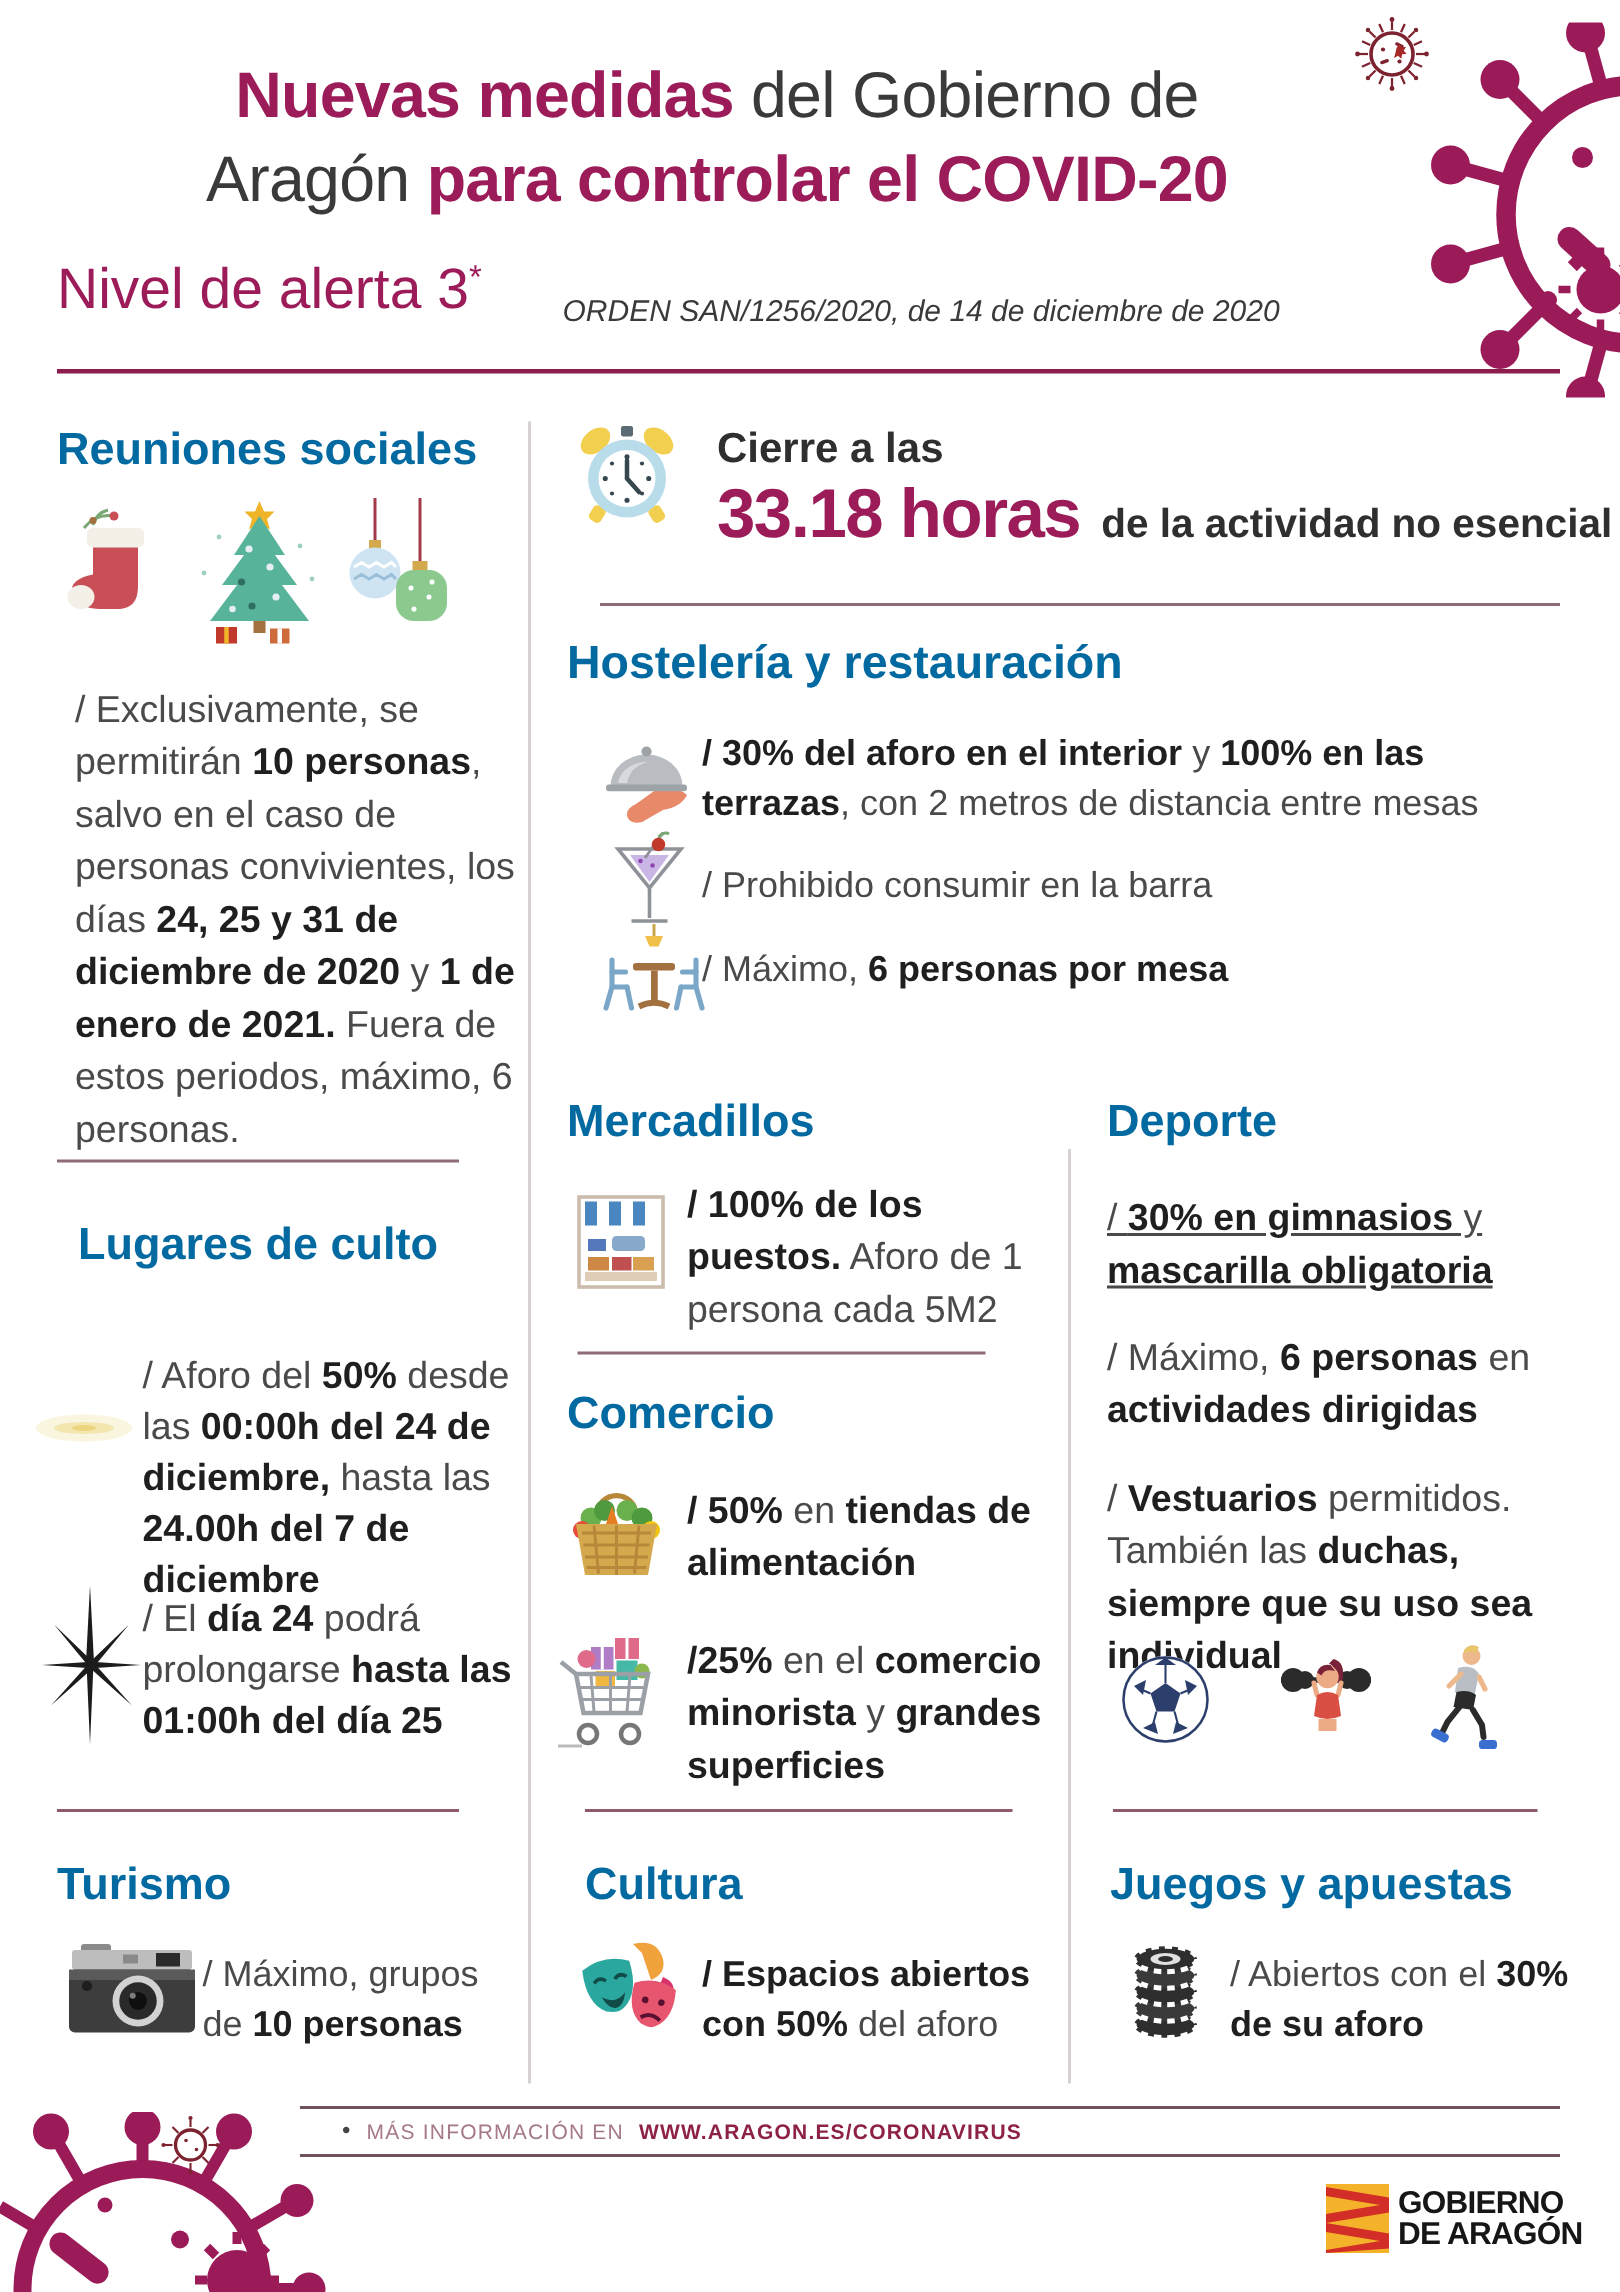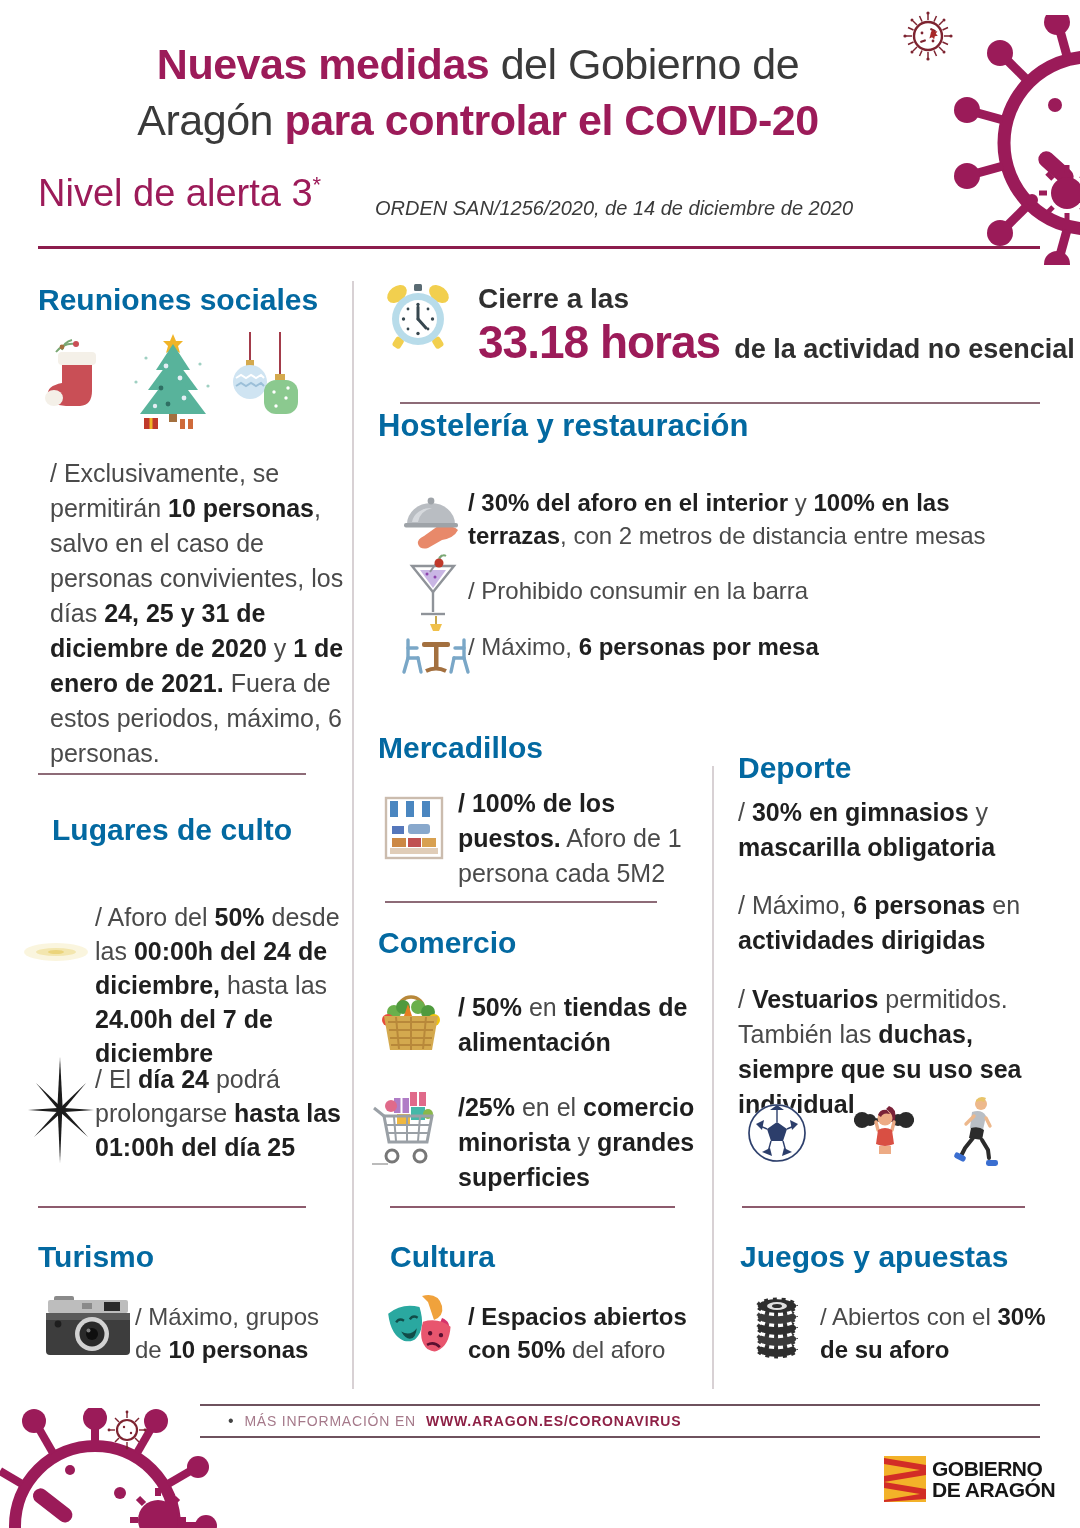--- a/index.html
+++ b/index.html
@@ -248,21 +248,21 @@
   <div class="abs" style="left:478px;top:283px;">
     <div class="closure-l1">Cierre a las</div>
     <div class="closure-row">
       <span class="closure-time">33.18 horas</span>
       <span class="closure-suffix">de la actividad no esencial</span>
     </div>
   </div>
 
   <div class="hr" style="left:400px;top:402px;width:640px;"></div>
 
-  <h2 class="abs h2" style="left:378px;top:408px;font-size:31px;">Hostelería y restauración</h2>
+  <h2 class="abs h2" style="left:378px;top:424px;font-size:31px;">Hostelería y restauración</h2>
 
   <svg class="abs icon" style="left:400px;top:492px;" width="62" height="58" viewBox="0 0 62 58">
     <path d="M38 34 q14 -2 20 4 q-4 8 -16 10 l-14 8 q-8 2 -10 -4 q-1 -5 6 -8 z" fill="#e8896a"></path>
     <path d="M7 32 a24 21 0 0 1 48 0 z" fill="#b9bdc2"></path>
     <path d="M12 30 a19 16 0 0 1 20 -14 q-12 3 -14 14 z" fill="#d6d9dd"></path>
     <rect x="4" y="31" width="54" height="4.5" rx="2" fill="#9ea3a8"></rect>
     <circle cx="31" cy="9" r="3.4" fill="#9ea3a8"></circle>
   </svg>
   <div class="abs body-text small-text" style="left:468px;top:486px;width:580px;"><span class="b">/ 30% del aforo en el interior</span><span> y </span><span class="b">100% en las terrazas</span><span>, con 2 metros de distancia entre mesas</span></div>
 
@@ -362,23 +362,23 @@
         <line x1="56" y1="31" x2="54" y2="55"></line>
       <line x1="22" y1="39" x2="65" y2="39"></line>
         <line x1="23" y1="47" x2="64" y2="47"></line>
     </g>
     <circle cx="28" cy="70" r="6" fill="none" stroke="#777" stroke-width="3"></circle>
     <circle cx="56" cy="70" r="6" fill="none" stroke="#777" stroke-width="3"></circle>
     <line x1="8" y1="78" x2="24" y2="78" stroke="#bbb" stroke-width="2"></line>
   </svg>
   <div class="abs body-text" style="left:458px;top:1090px;width:250px;"><span class="b">/25%</span><span> en el </span><span class="b">comercio minorista</span><span> y </span><span class="b">grandes superficies</span></div>
 
-  <h2 class="abs h2" style="left:738px;top:731px;margin-top:20px;">Deporte</h2>
-
-  <div class="abs body-text" style="left:738px;top:795px;width:312px;"><span>/ </span><span class="b">30% en gimnasios</span><span> y </span><span class="b">mascarilla obligatoria</span></div>
+  <h2 class="abs h2" style="left:738px;top:731px;">Deporte</h2>
+
+  <div class="abs body-text" style="left:738px;top:795px;width:312px;text-decoration:underline;"><span>/ </span><span class="b">30% en gimnasios</span><span> y </span><span class="b">mascarilla obligatoria</span></div>
   <div class="abs body-text" style="left:738px;top:888px;width:312px;"><span>/ Máximo, </span><span class="b">6 personas</span><span> en </span><span class="b">actividades dirigidas</span></div>
   <div class="abs body-text" style="left:738px;top:982px;width:312px;"><span>/ </span><span class="b">Vestuarios</span><span> permitidos. También las </span><span class="b">duchas, siempre que su uso sea individual</span></div>
 
   <svg class="abs icon" style="left:746px;top:1102px;" width="62" height="62" viewBox="0 0 62 62">
     <circle cx="31" cy="31" r="28" fill="#ffffff" stroke="#d8dde4" stroke-width="2"></circle>
     <circle cx="31" cy="31" r="28" fill="none" stroke="#2c3e6b" stroke-width="1.6"></circle>
     <polygon points="31,20 41,27 37,39 25,39 21,27" fill="#2c3e6b"></polygon>
     <polygon points="10,22 18,18 16,28" fill="#2c3e6b"></polygon>
     <polygon points="52,22 44,18 46,28" fill="#2c3e6b"></polygon>
     <polygon points="31,3 38,8 24,8" fill="#2c3e6b"></polygon>

